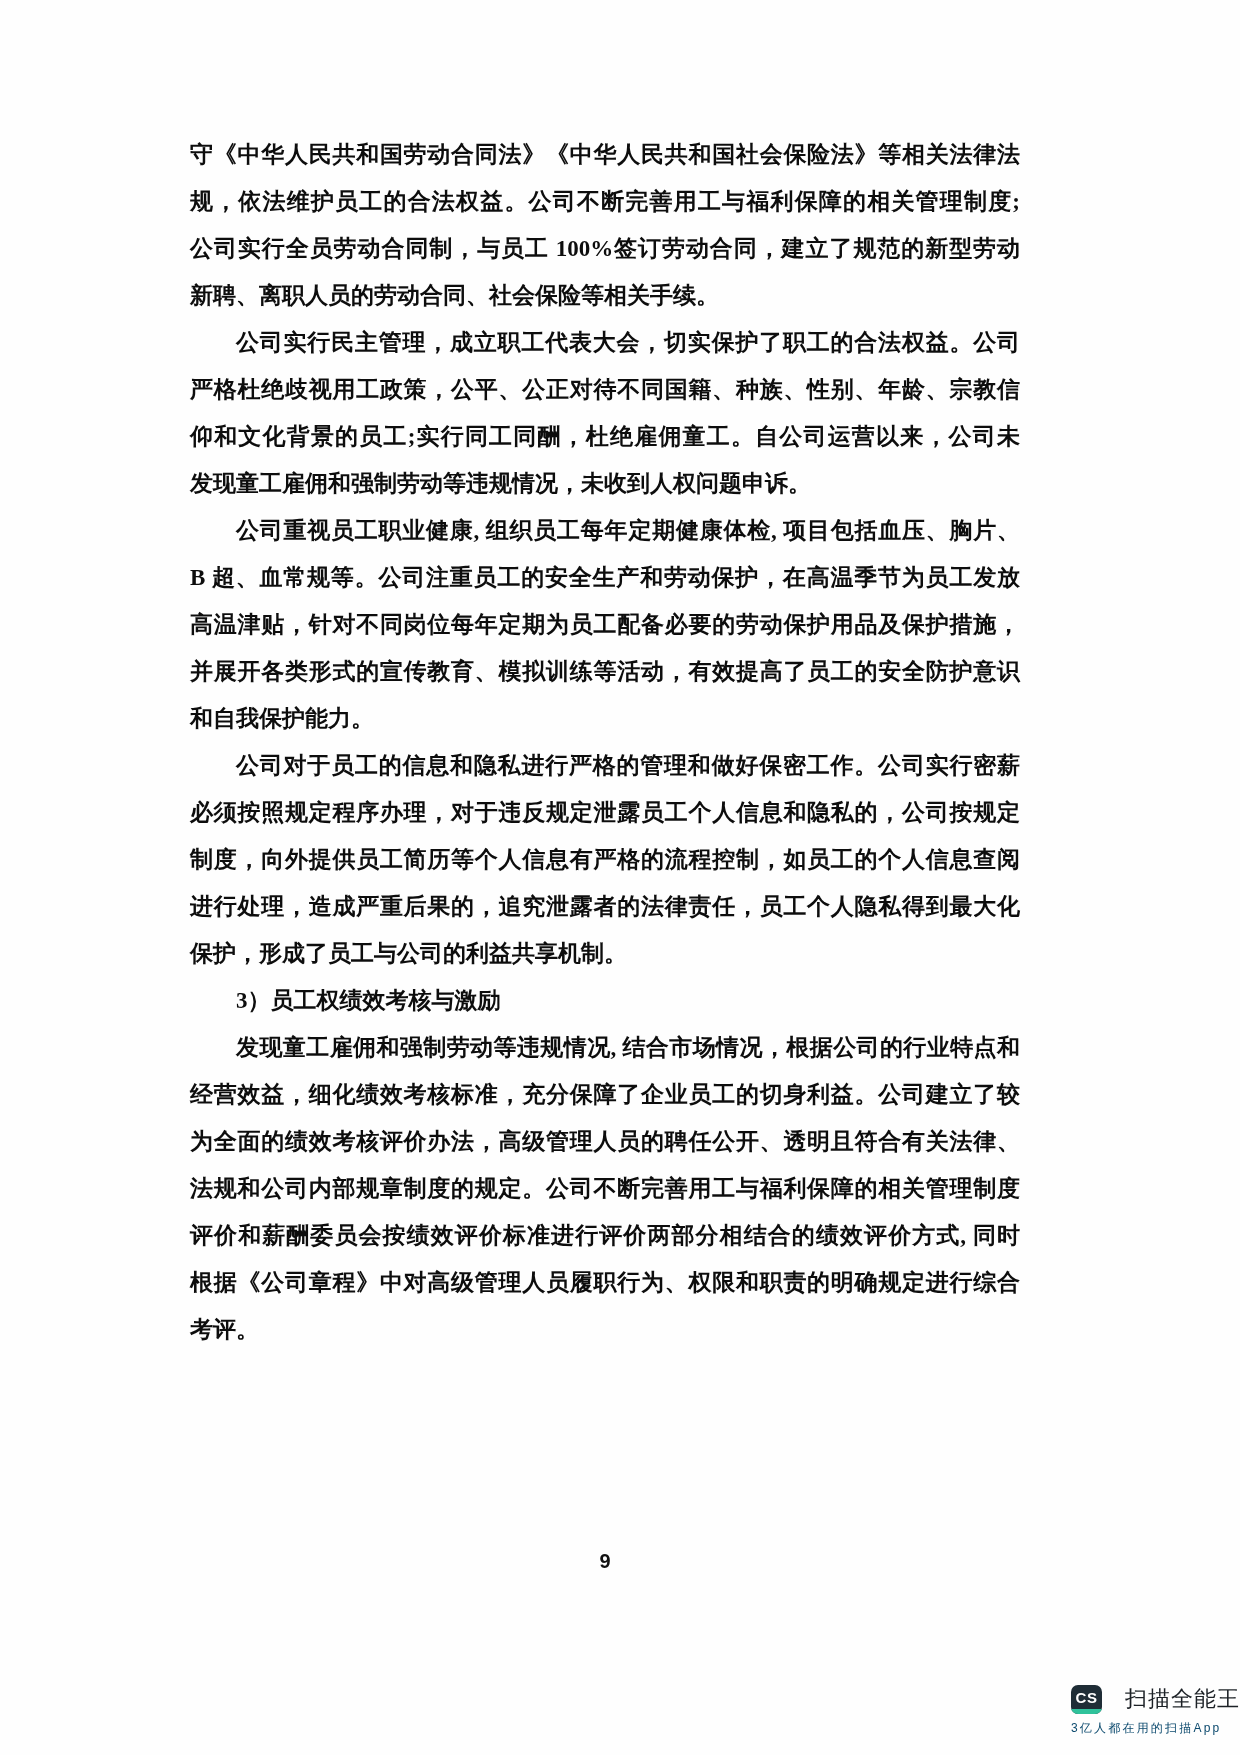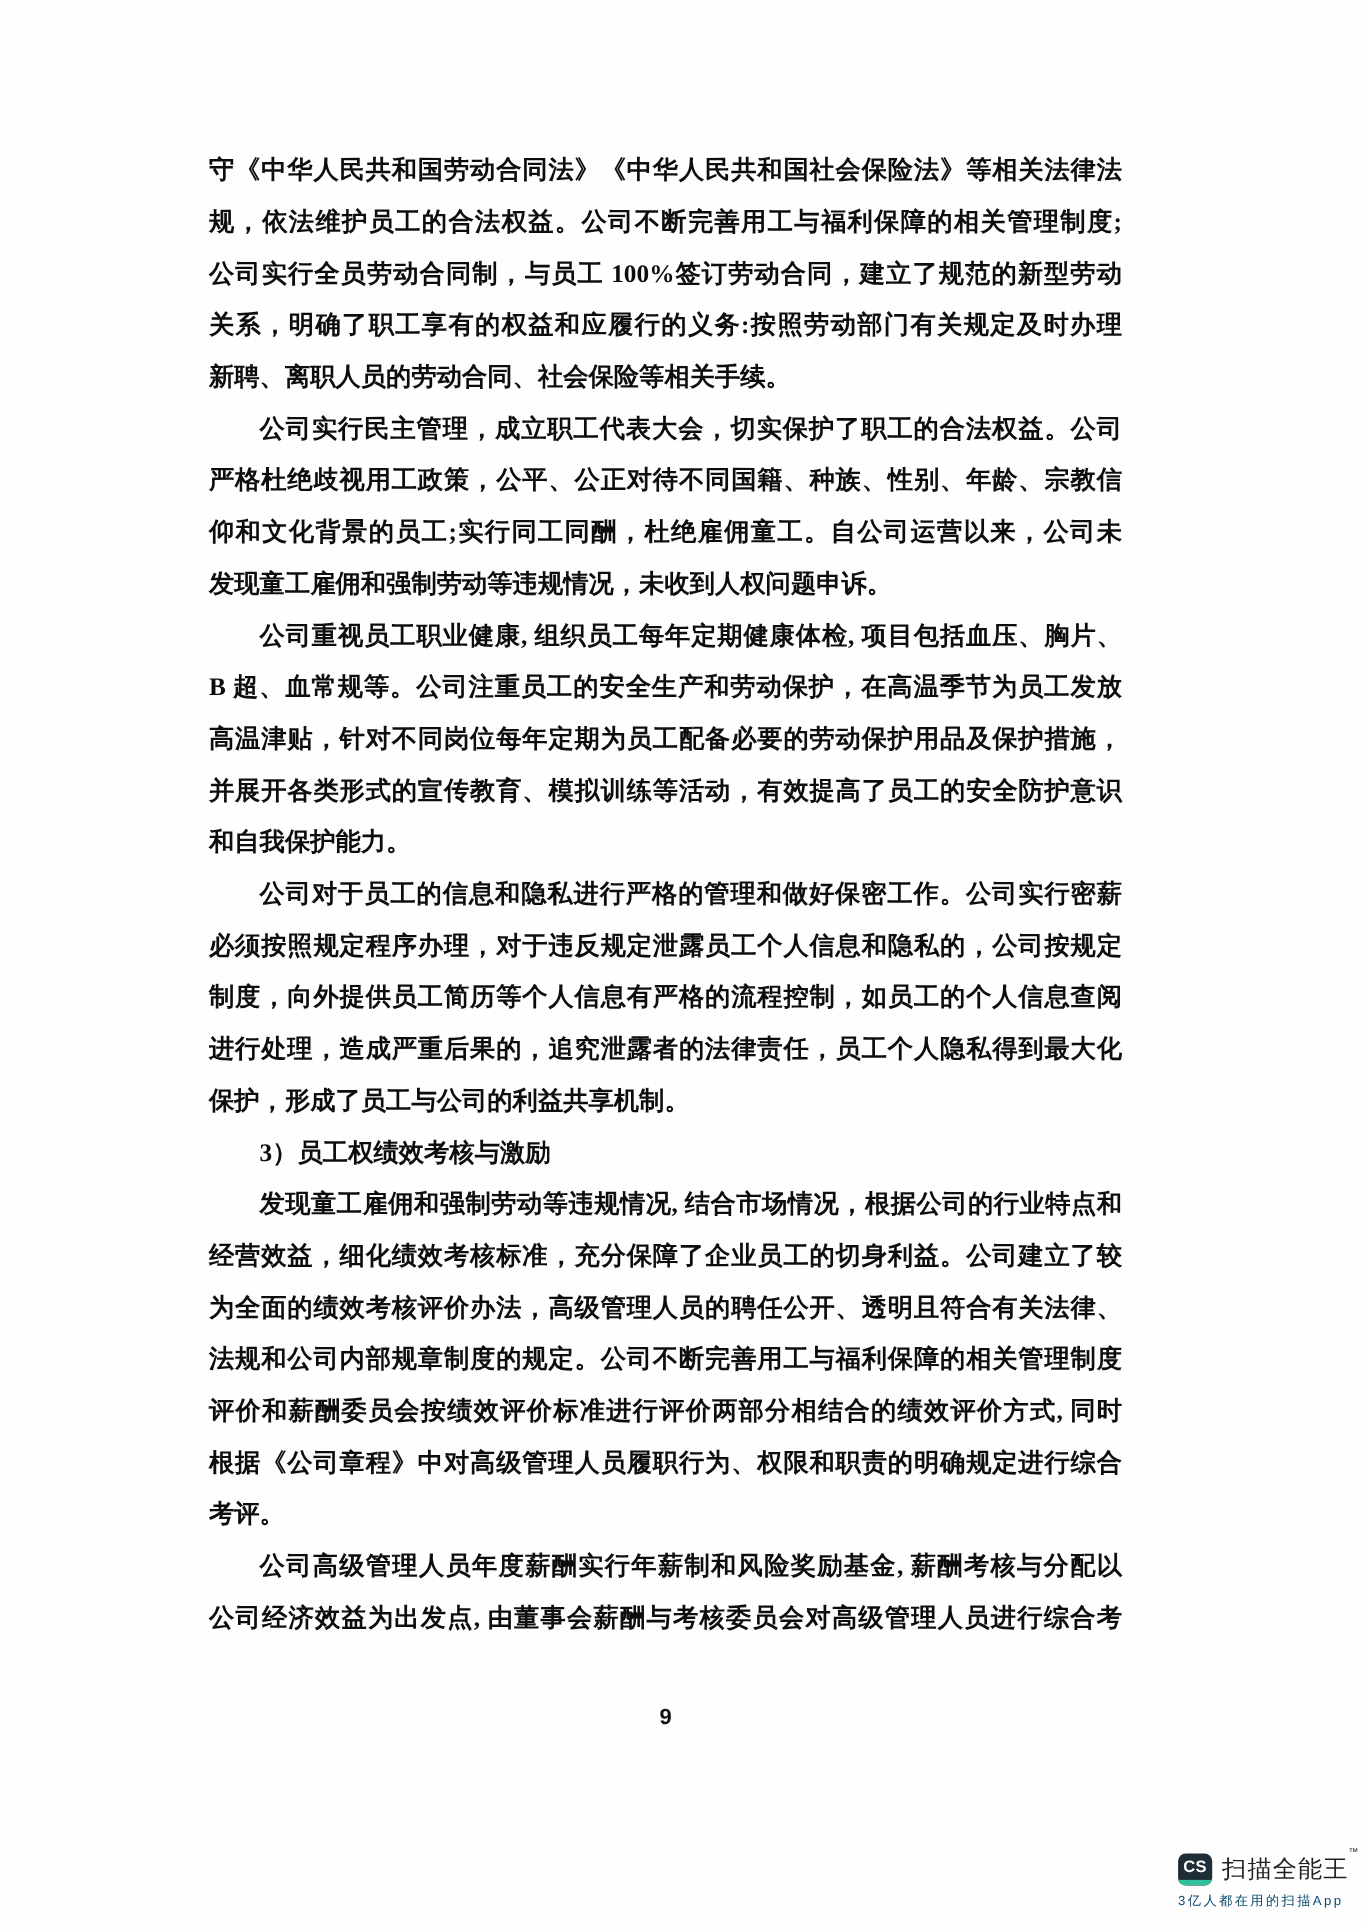--- a/index.html
+++ b/index.html
@@ -52,21 +52,21 @@
   .watermark {
     position: absolute;
     left: 1071px;
     top: 1684px;
     width: 146px;
     font-family: "Liberation Sans", "DejaVu Sans", sans-serif;
   }
   .wm-row {
     display: flex;
     align-items: center;
-    gap: 9px;
+    gap: 23px;
   }
   .wm-badge {
     position: relative;
     width: 31px;
     height: 29px;
     border-radius: 7px;
     overflow: hidden;
     flex: 0 0 auto;
   }
   .wm-badge .badge-top {
@@ -110,21 +110,20 @@
 </head>
 <body>
 
 <div class="page">
 
   <div class="doc-text">
       <div class="para">
         <div class="line just">守《中华人民共和国劳动合同法》《中华人民共和国社会保险法》等相关法律法</div>
         <div class="line just">规，依法维护员工的合法权益。公司不断完善用工与福利保障的相关管理制度;</div>
         <div class="line just">公司实行全员劳动合同制，与员工 100%签订劳动合同，建立了规范的新型劳动</div>
-        <div class="line just">关系，明确了职工享有的权益和应履行的义务:按照劳动部门有关规定及时办理</div>
         <div class="line">新聘、离职人员的劳动合同、社会保险等相关手续。</div>
       </div>
       <div class="para">
         <div class="line just ind">公司实行民主管理，成立职工代表大会，切实保护了职工的合法权益。公司</div>
         <div class="line just">严格杜绝歧视用工政策，公平、公正对待不同国籍、种族、性别、年龄、宗教信</div>
         <div class="line just">仰和文化背景的员工;实行同工同酬，杜绝雇佣童工。自公司运营以来，公司未</div>
         <div class="line">发现童工雇佣和强制劳动等违规情况，未收到人权问题申诉。</div>
       </div>
       <div class="para">
         <div class="line just ind">公司重视员工职业健康, 组织员工每年定期健康体检, 项目包括血压、胸片、</div>
@@ -145,24 +144,20 @@
       </div>
       <div class="para">
         <div class="line just ind">发现童工雇佣和强制劳动等违规情况, 结合市场情况，根据公司的行业特点和</div>
         <div class="line just">经营效益，细化绩效考核标准，充分保障了企业员工的切身利益。公司建立了较</div>
         <div class="line just">为全面的绩效考核评价办法，高级管理人员的聘任公开、透明且符合有关法律、</div>
         <div class="line just">法规和公司内部规章制度的规定。公司不断完善用工与福利保障的相关管理制度</div>
         <div class="line just">评价和薪酬委员会按绩效评价标准进行评价两部分相结合的绩效评价方式, 同时</div>
         <div class="line just">根据《公司章程》中对高级管理人员履职行为、权限和职责的明确规定进行综合</div>
         <div class="line">考评。</div>
       </div>
-      <div class="para">
-        <div class="line just ind">公司高级管理人员年度薪酬实行年薪制和风险奖励基金, 薪酬考核与分配以</div>
-        <div class="line just">公司经济效益为出发点, 由董事会薪酬与考核委员会对高级管理人员进行综合考</div>
-      </div>
     </div>
 
   <div class="page-number">9</div>
 
   <div class="watermark">
     <div class="wm-row">
       <div class="wm-badge" style="background: rgb(31, 45, 54);">
         <div class="badge-top">CS</div>
         <div class="badge-strip" style="background: rgb(47, 194, 155);"></div>
       </div>

